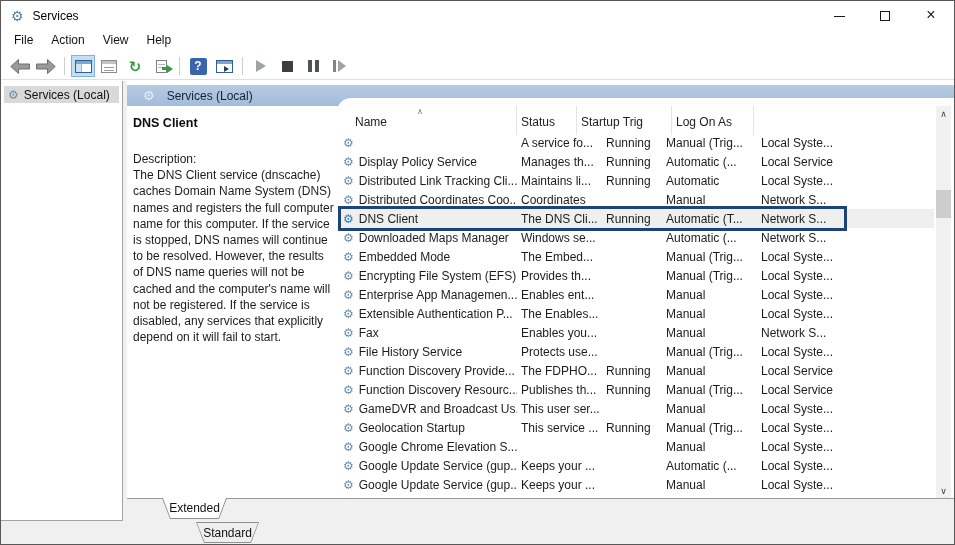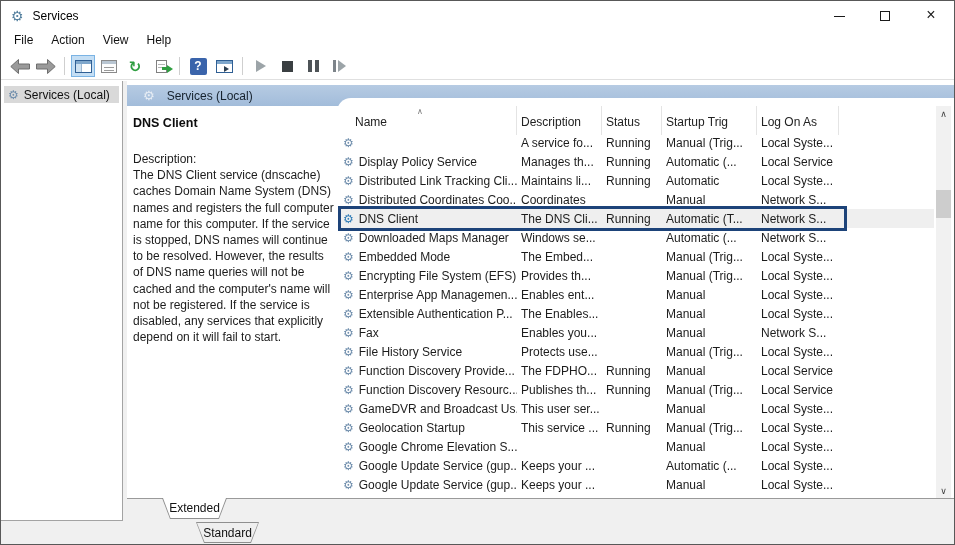--- a/index.html
+++ b/index.html
@@ -210,21 +210,20 @@
       <div class="desc-panel">
         <div class="desc-inner">
           <div class="svc-title">DNS Client</div>
           <div class="desc-label">Description:</div>
           <div class="desc-text">The DNS Client service (dnscache) caches Domain Name System (DNS) names and registers the full computer name for this computer. If the service is stopped, DNS names will continue to be resolved. However, the results of DNS name queries will not be cached and the computer's name will not be registered. If the service is disabled, any services that explicitly depend on it will fail to start.</div>
         </div>
       </div>
 
       <div class="thead">
           <div class="th c0">Name<span class="sort">∧</span></div>
-          <div class="th c1">Description</div>
           <div class="th c2">Status</div>
           <div class="th c3">Startup Trig</div>
           <div class="th c4">Log On As</div>
         </div>
 
       <div class="rows">
           <div class="row">
             <div class="cell c0 namecell">
               <span class="gear">⚙</span>
             </div>

